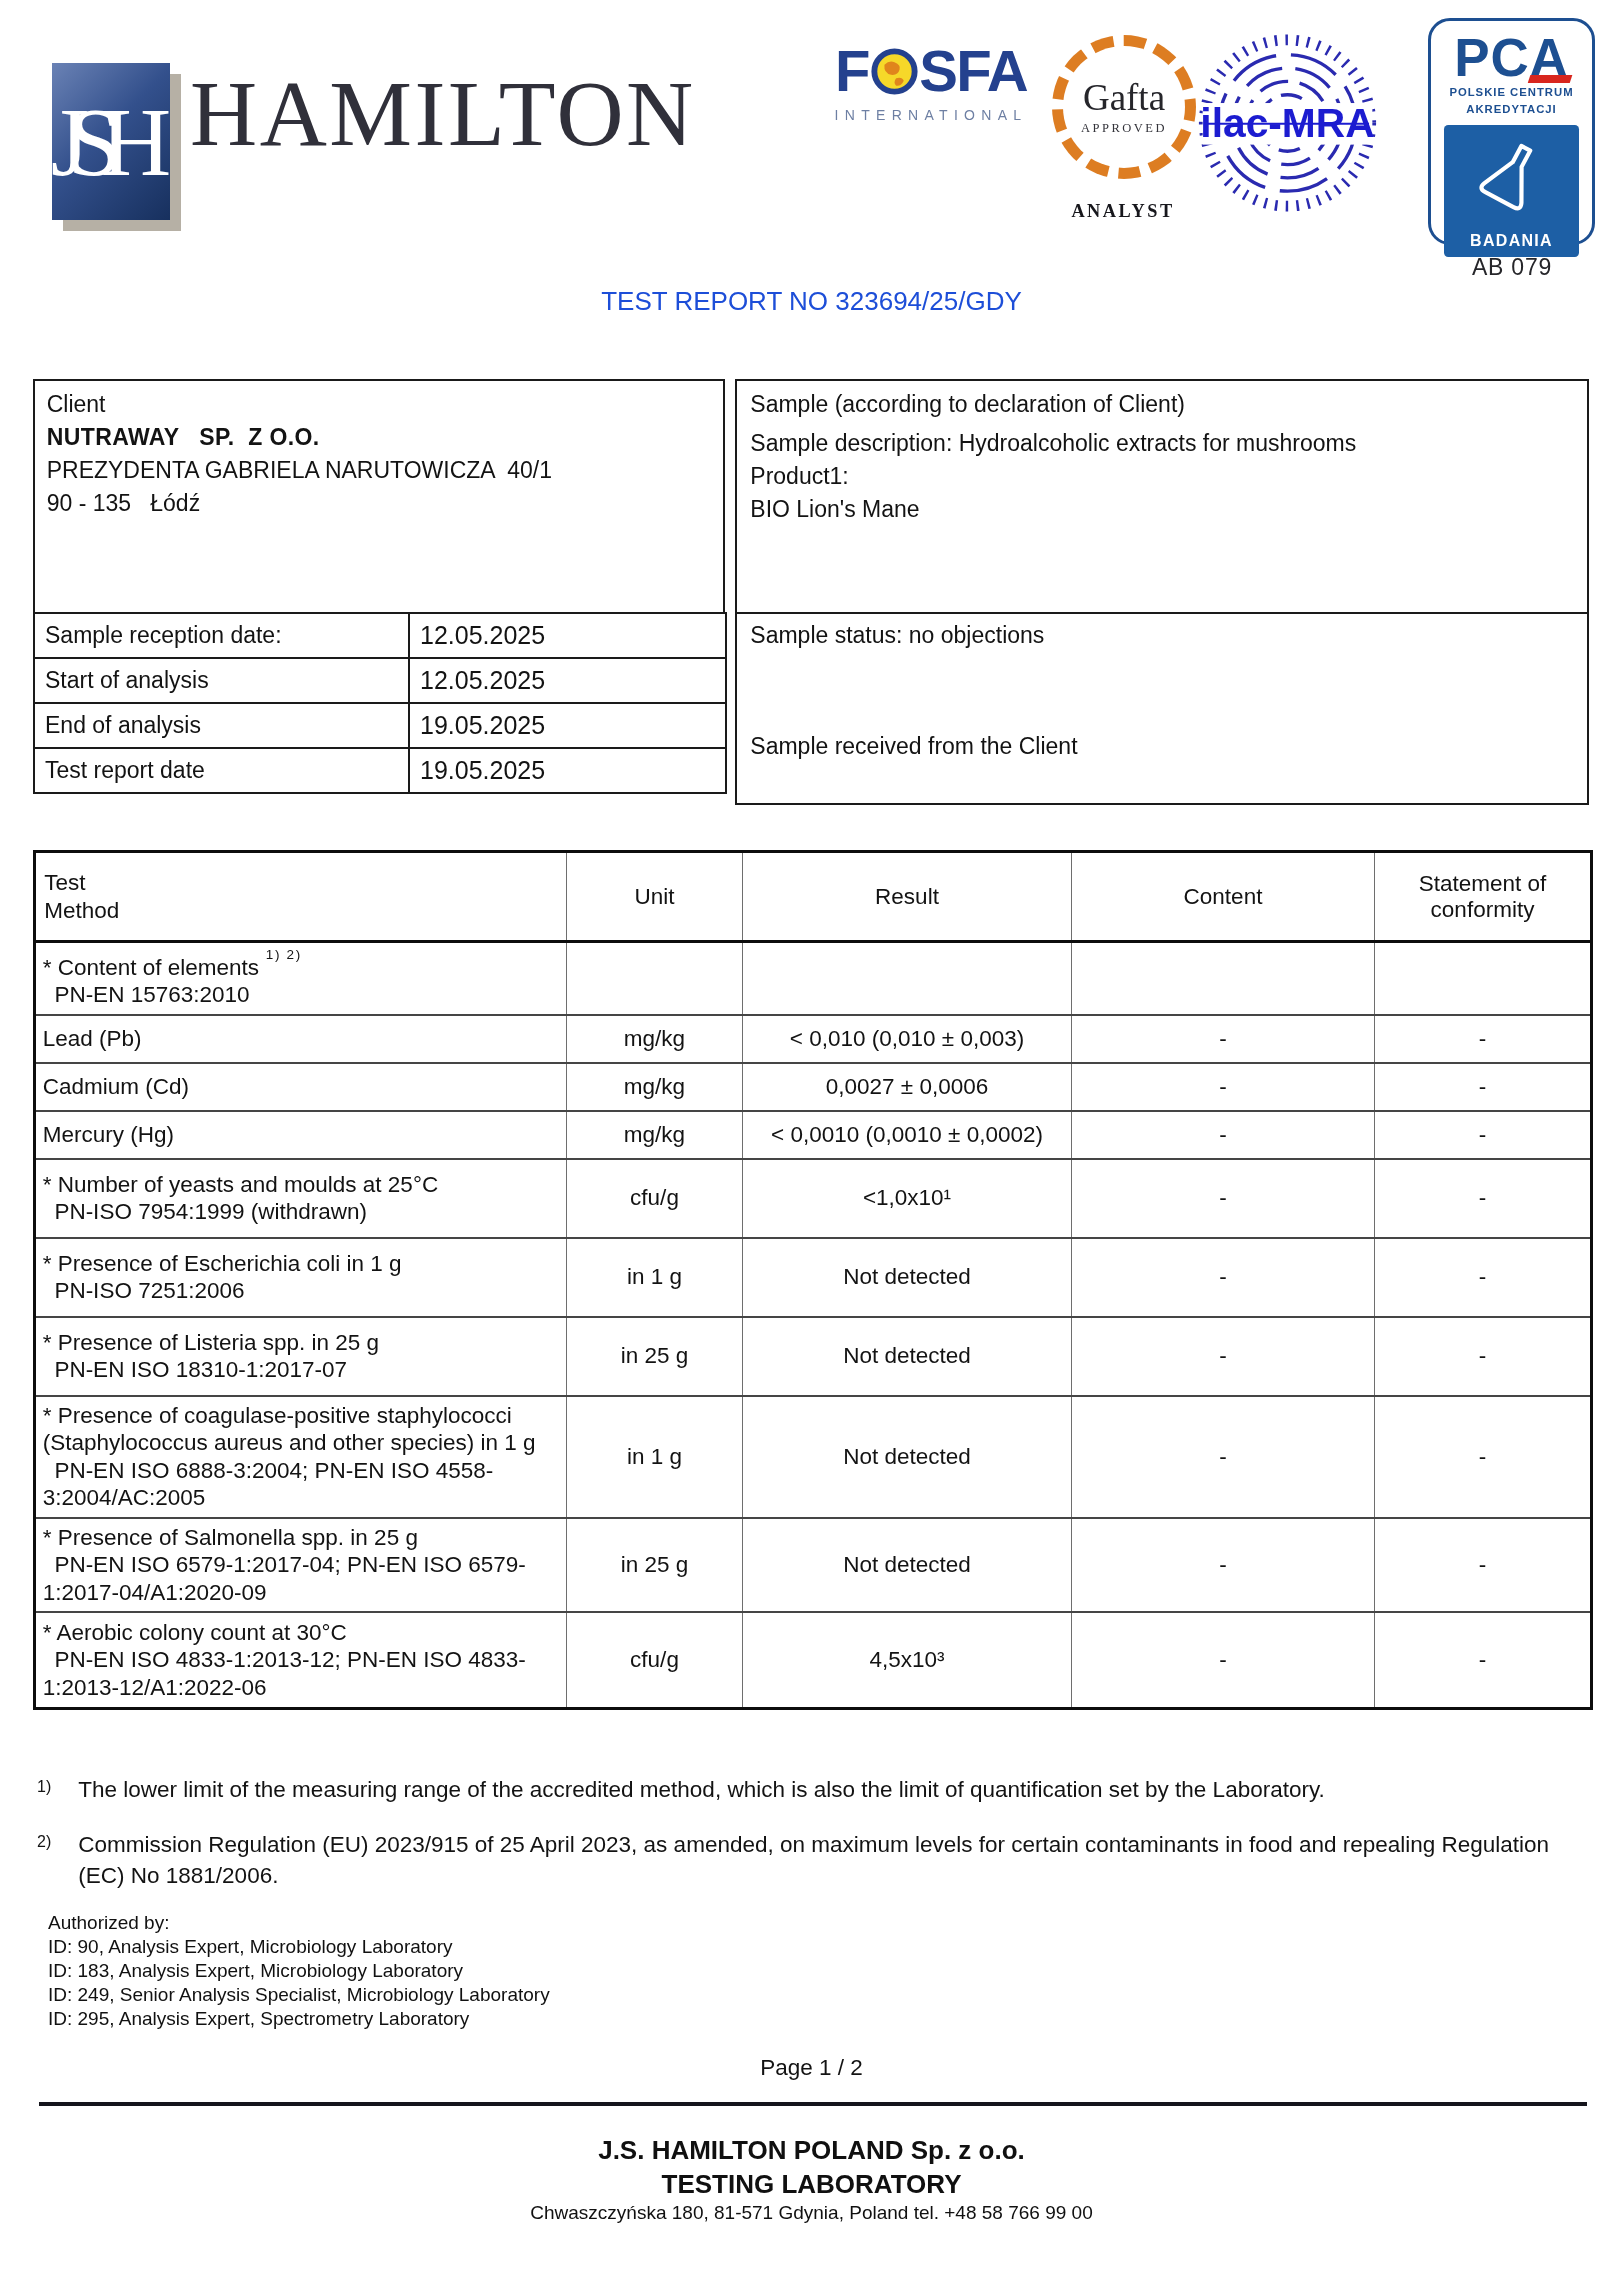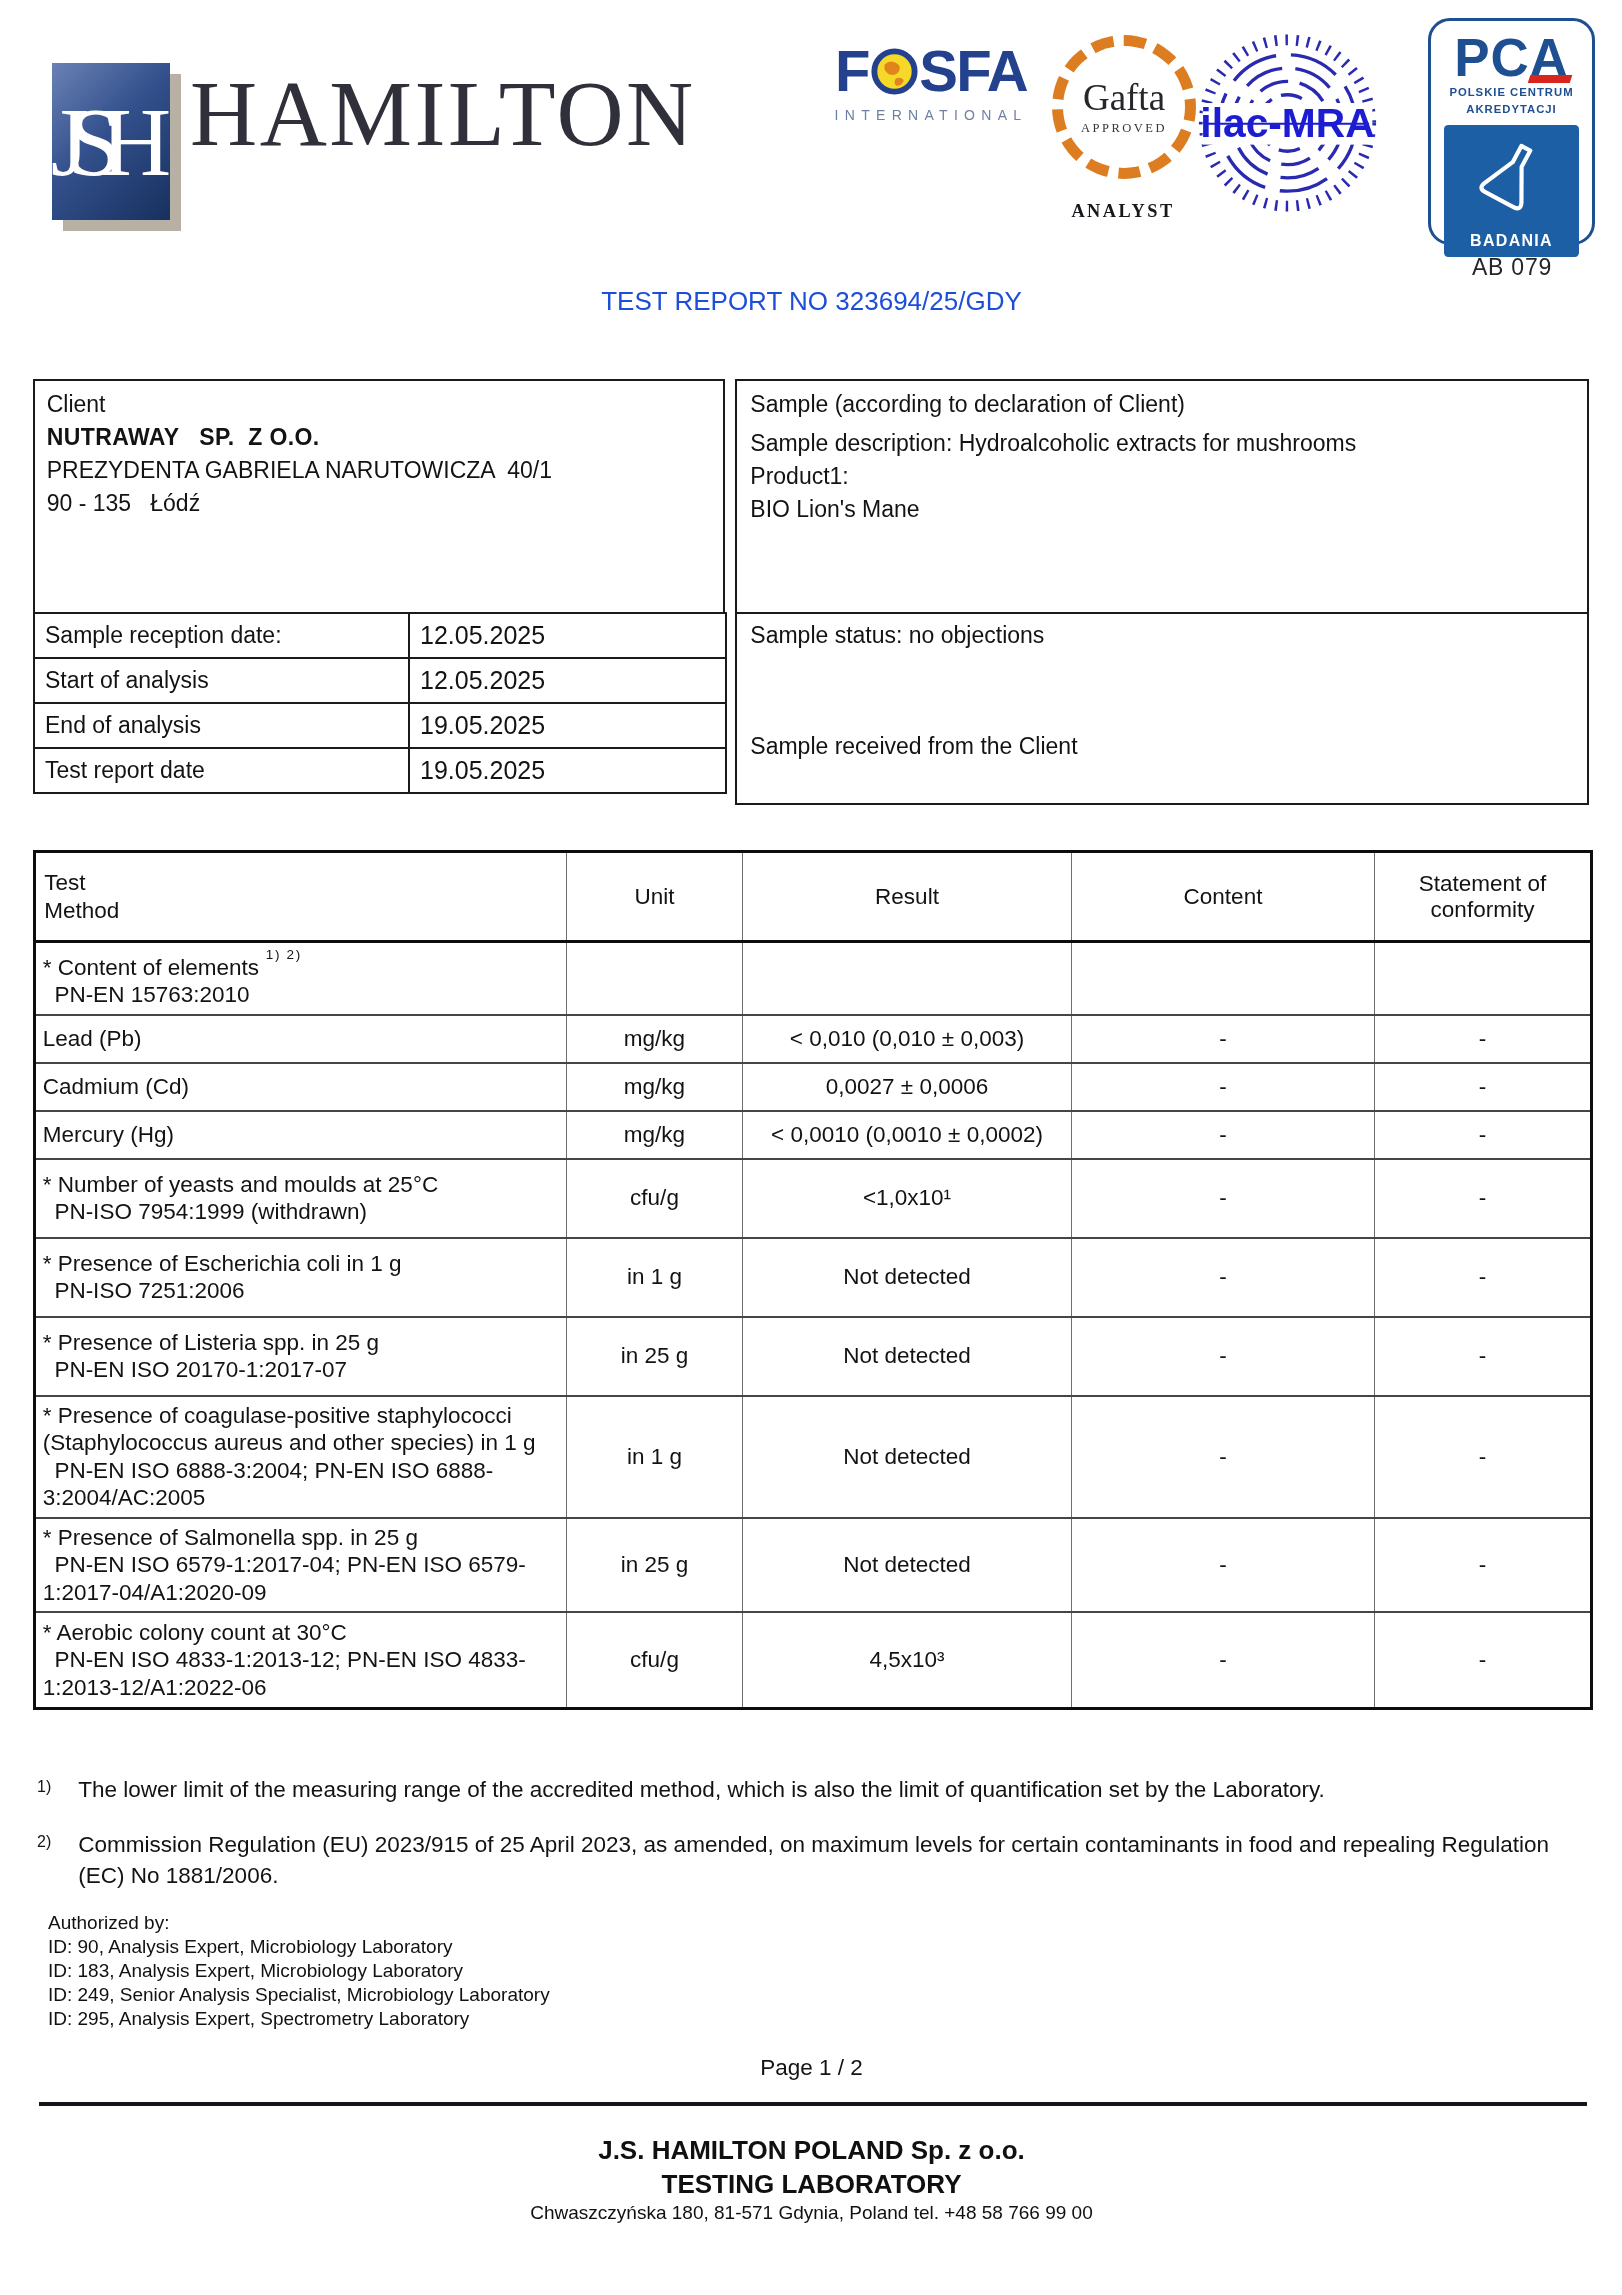--- a/index.html
+++ b/index.html
@@ -274,32 +274,32 @@
         </td>
         <td class="vline cell-mid">in 1 g</td>
         <td class="vline cell-mid">Not detected</td>
         <td class="vline cell-mid">-</td>
         <td class="vline cell-mid">-</td>
       </tr>
 
       <tr style="height:79px">
         <td class="cell-name">
           <div>* Presence of Listeria spp. in 25 g</div>
-          <div class="cell-method">PN-EN ISO 20170-1:2017-07</div>
+          <div class="cell-method">PN-EN ISO 18310-1:2017-07</div>
         </td>
         <td class="vline cell-mid">in 25 g</td>
         <td class="vline cell-mid">Not detected</td>
         <td class="vline cell-mid">-</td>
         <td class="vline cell-mid">-</td>
       </tr>
 
       <tr style="height:107px">
         <td class="cell-name">
           <div>* Presence of coagulase-positive staphylococci (Staphylococcus aureus and other species) in 1 g</div>
-          <div class="cell-method">PN-EN ISO 6888-3:2004; PN-EN ISO 6888-3:2004/AC:2005</div>
+          <div class="cell-method">PN-EN ISO 6888-3:2004; PN-EN ISO 4558-3:2004/AC:2005</div>
         </td>
         <td class="vline cell-mid">in 1 g</td>
         <td class="vline cell-mid">Not detected</td>
         <td class="vline cell-mid">-</td>
         <td class="vline cell-mid">-</td>
       </tr>
 
       <tr style="height:93px">
         <td class="cell-name">
           <div>* Presence of Salmonella spp. in 25 g</div>

